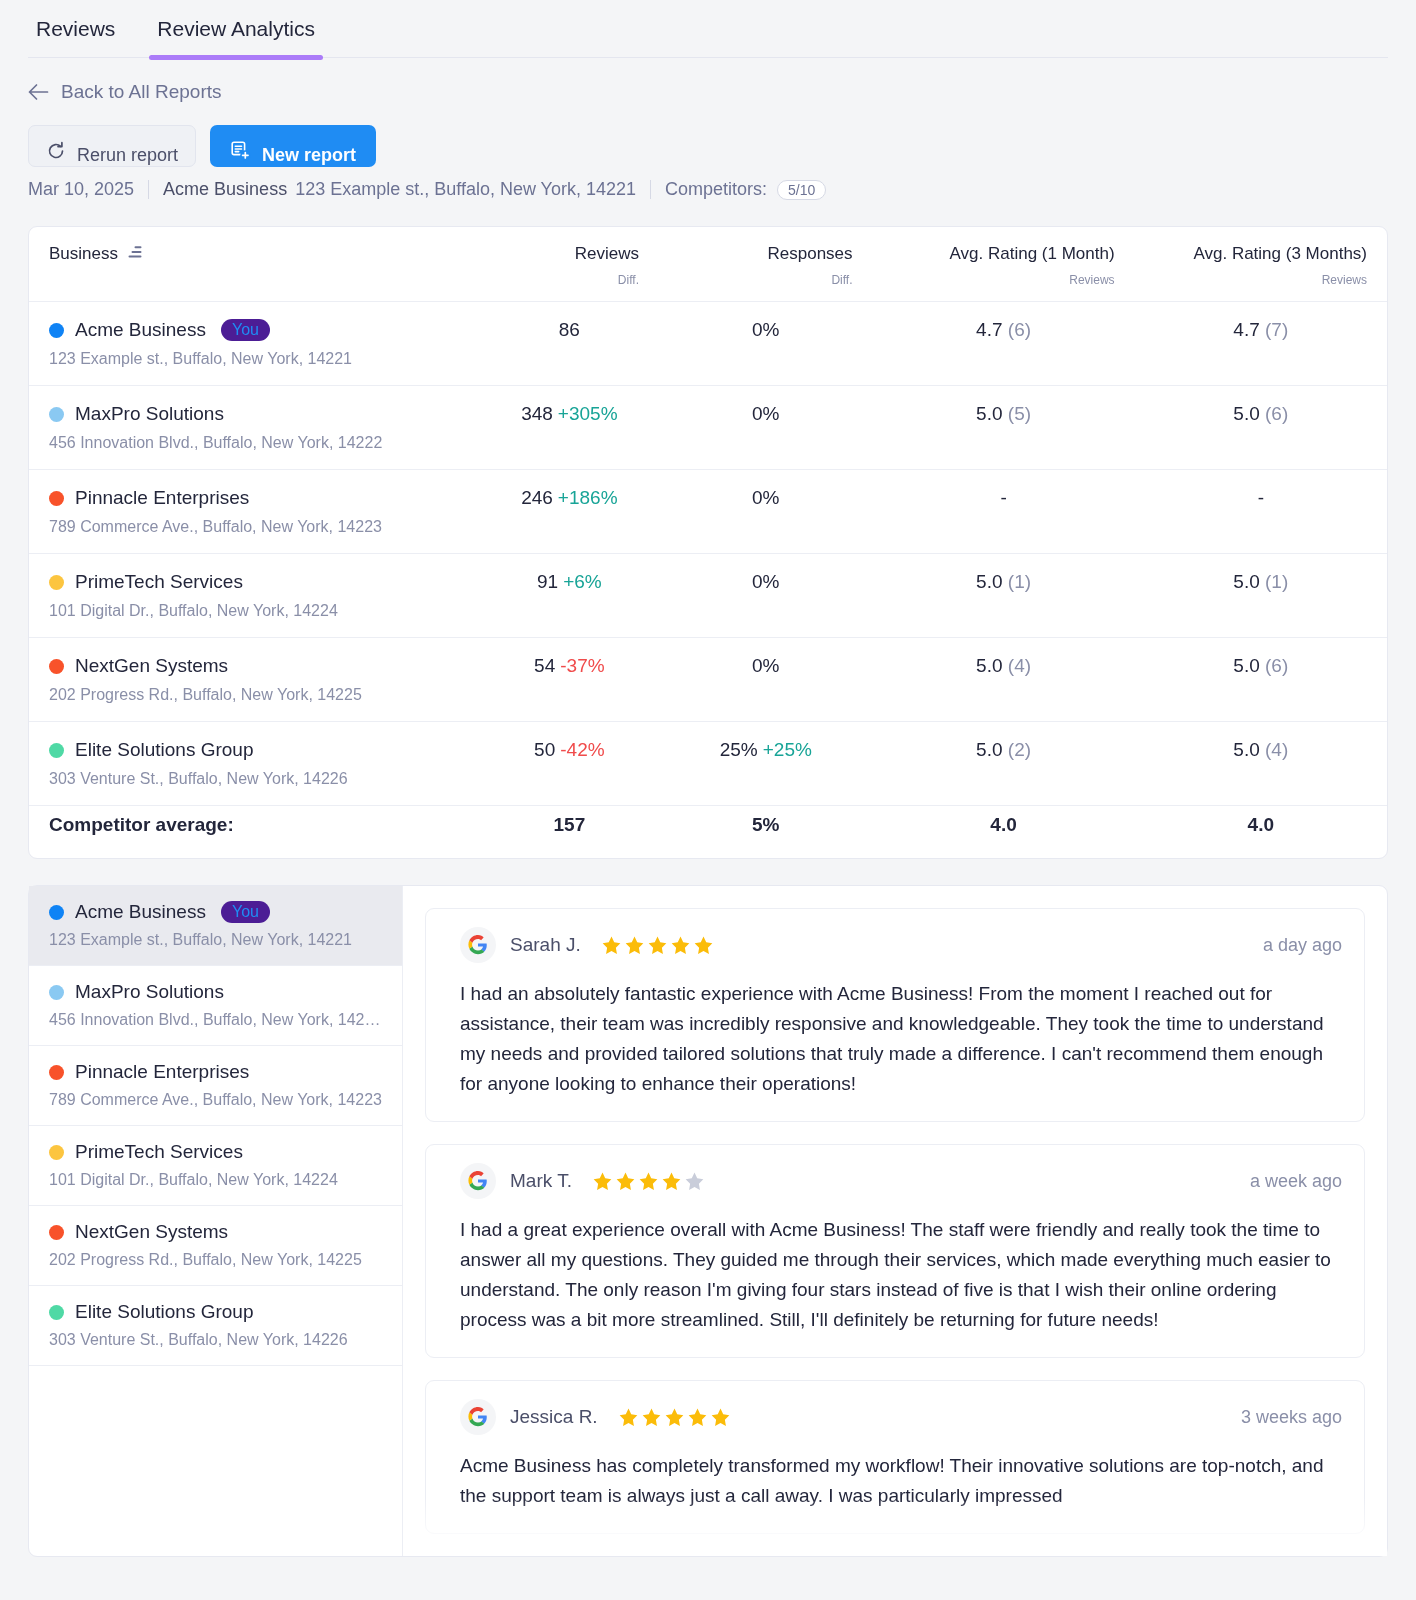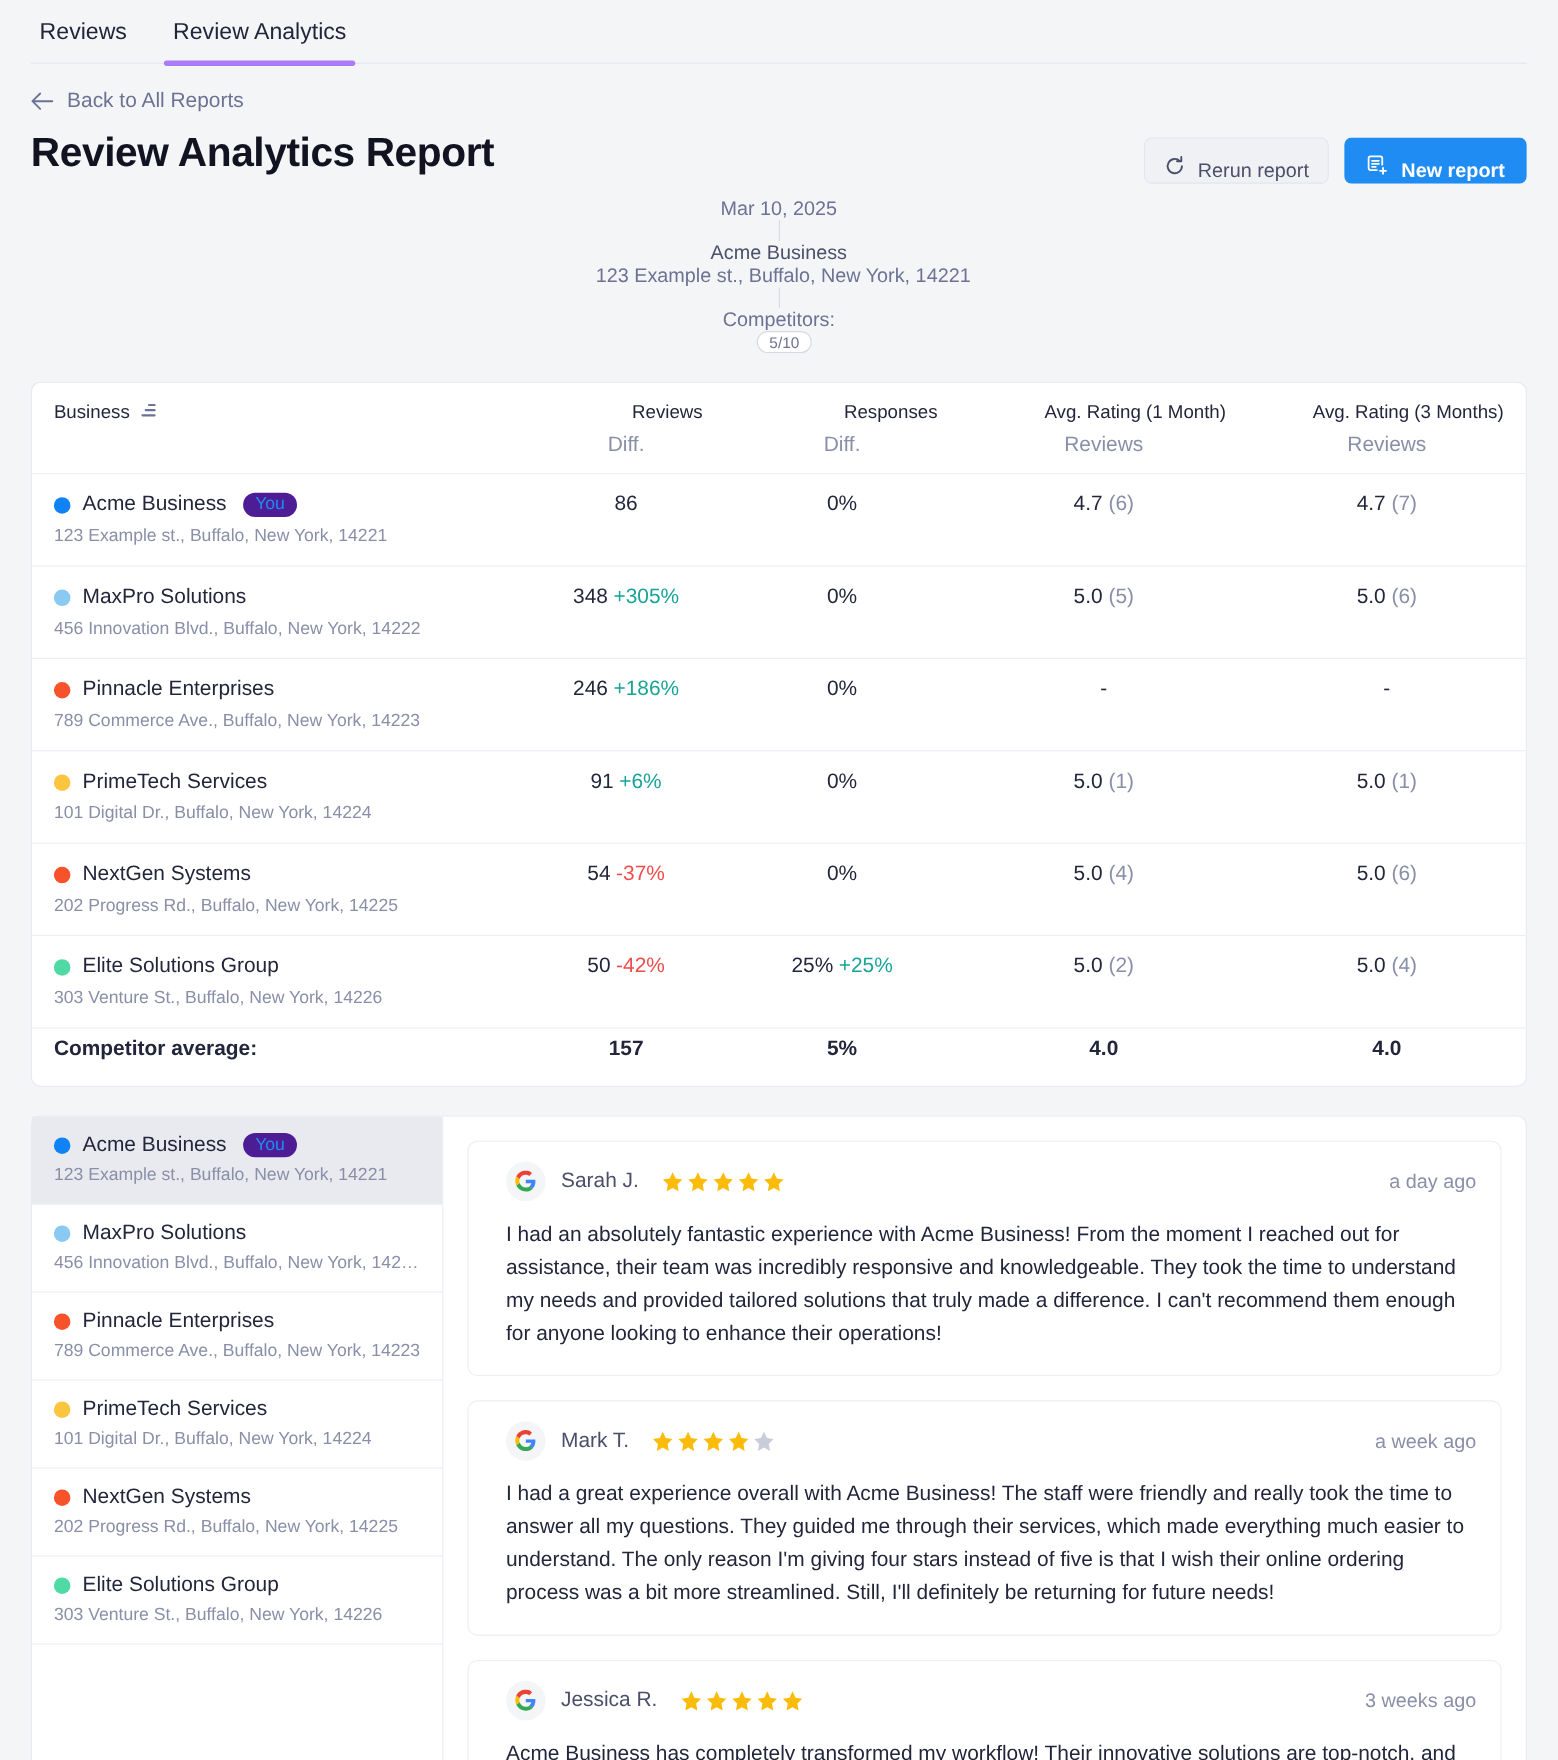--- a/index.html
+++ b/index.html
@@ -72,21 +72,21 @@
   }
   .btn-secondary {
     background: #eff1f5; color: #4b4f69; border-color: #e2e5ee;
   }
   .btn-primary { background: #1f8cf3; color: #fff; font-weight: 700; padding: 0 19px;}
 
   
   .meta {
     margin: 12px 28px 0 28px;
     font-size: 18px; color: #6c7293;
-    display: flex; align-items: center; gap: 0px; flex-wrap: wrap; flex-direction: column;
+    display: flex; align-items: center; gap: 0px; flex-wrap: wrap;
   }
   .meta .sep { display:inline-block; width:1px; height:19px; background:#d6d9e5; margin: 0 14px; }
   .meta .biz { color:#4b4f69; }
   .meta .addr { color:#6c7293; margin-left: 8px;}
   .pill {
     border: 1px solid #d6d9e5; border-radius: 12px;
     padding: 1px 10px; font-size: 14px; color:#6c7293; margin-left: 10px;
     background: #fff;
   }
 
@@ -100,21 +100,21 @@
 
   
   table.biztable { width: 100%; border-collapse: collapse; }
   table.biztable th {
     font-weight: 400;
     padding: 17px 20px 14px 20px;
     vertical-align: top;
     color: #23263b;
     font-size: 17px;
   }
-  th .sub { display:block; color:#8a8fa8; font-size: 19px; margin-top: 9px; text-align: center; }
+  th .sub { display:block; color:#8a8fa8; font-size: 12px; margin-top: 9px; }
   th.c-biz { text-align: left; width: 455px;}
   th.c-num { text-align: right; }
   th.c-rev { width: 180px; }
   th.c-resp { width: 215px; }
   th.c-r1 { width: 265px; }
   th.c-r3 { width: 255px; }
   .hdrflex { display: inline-flex; align-items: center; gap: 9px; }
 
   table.biztable tbody tr { border-top: 1px solid #eceef4; }
   table.biztable td {
@@ -201,21 +201,20 @@
   <div class="back">
     <span>
       <svg width="22" height="18" viewBox="0 0 22 18" fill="none">
         <path d="M1.5 9h18M1.5 9l7-7M1.5 9l7 7" stroke="#6c7293" stroke-width="1.7" stroke-linecap="round" stroke-linejoin="round"></path>
       </svg>
     </span>
     <span>Back to All Reports</span>
   </div>
 
   <div class="titlerow">
-    <h1 class="title">Review Analytics Report</h1>
     <div class="actions">
       <div class="btn btn-secondary">
         <span>
           <svg width="20" height="20" viewBox="0 0 20 20" fill="none">
             <path d="M16.5 10a6.5 6.5 0 1 1-1.9-4.6" stroke="#4b4f69" stroke-width="1.7" stroke-linecap="round"></path>
             <path d="M15.9 1.7v3.9h-3.9" stroke="#4b4f69" stroke-width="1.7" stroke-linecap="round" stroke-linejoin="round"></path>
           </svg>
         </span>
         <span>Rerun report</span>
       </div>

